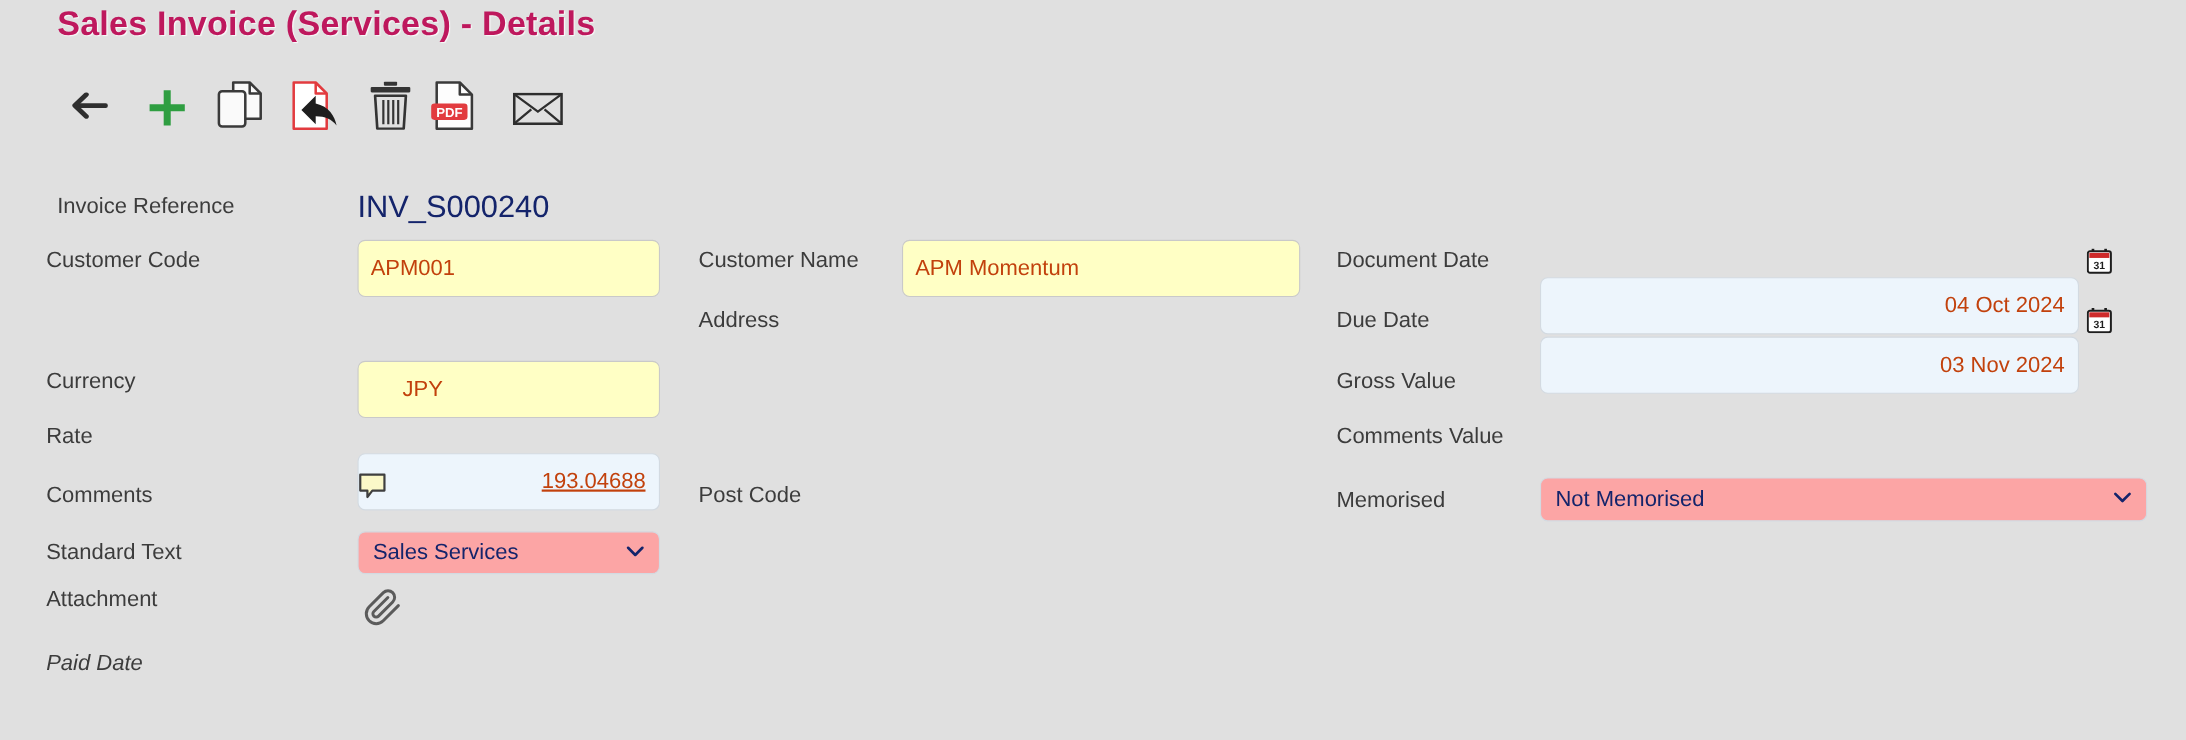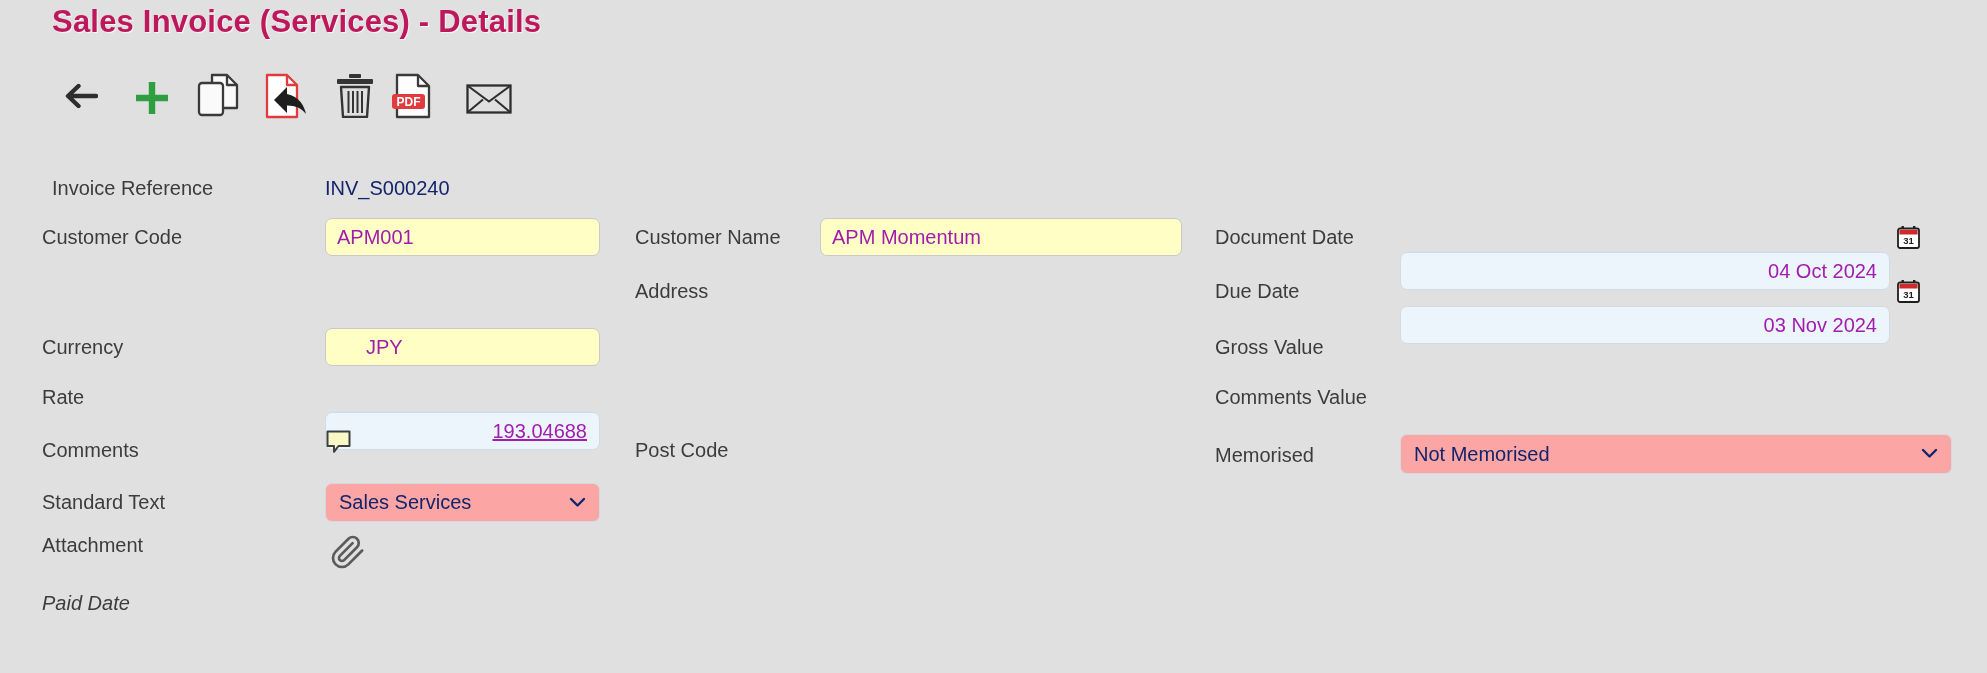--- a/index.html
+++ b/index.html
@@ -17,26 +17,26 @@
   }
   .toolbtn{
     position:absolute;background:none;border:none;padding:0;margin:0;
     line-height:0;cursor:pointer;
   }
   .lbl{
     position:absolute;font-size:20px;color:#3C3C3C;height:38px;
     display:flex;align-items:center;white-space:nowrap;
   }
   .val{
-    position:absolute;font-size:20px;color:#14246B;height:38px;
+    position:absolute;font-size:28px;color:#14246B;height:38px;
     display:flex;align-items:center;white-space:nowrap;
   }
   .inp{
-    position:absolute;height:38px;border-radius:7px;
-    font-size:20px;color:#a21caf;font-family:inherit;
+    position:absolute;height:52px;border-radius:7px;
+    font-size:20px;color:#c2410c;font-family:inherit;
     box-sizing:border-box;outline:none;
   }
   .inp.yellow{background:#FFFFC5;border:1px solid #C9C9C9;padding:0 11px;}
   .inp.blue{background:#EDF5FC;border:1px solid #D3DAE1;padding:0 12px;text-align:right;margin-top:34px;}
   .select{
     position:absolute;background:#fca5a5;border:1px solid #D3DAE1;border-radius:7px;
     display:flex;align-items:center;justify-content:space-between;
     padding:0 13px;box-sizing:border-box;cursor:pointer;
   }
   .select .stext{font-size:20px;color:#14246B;white-space:nowrap;}

